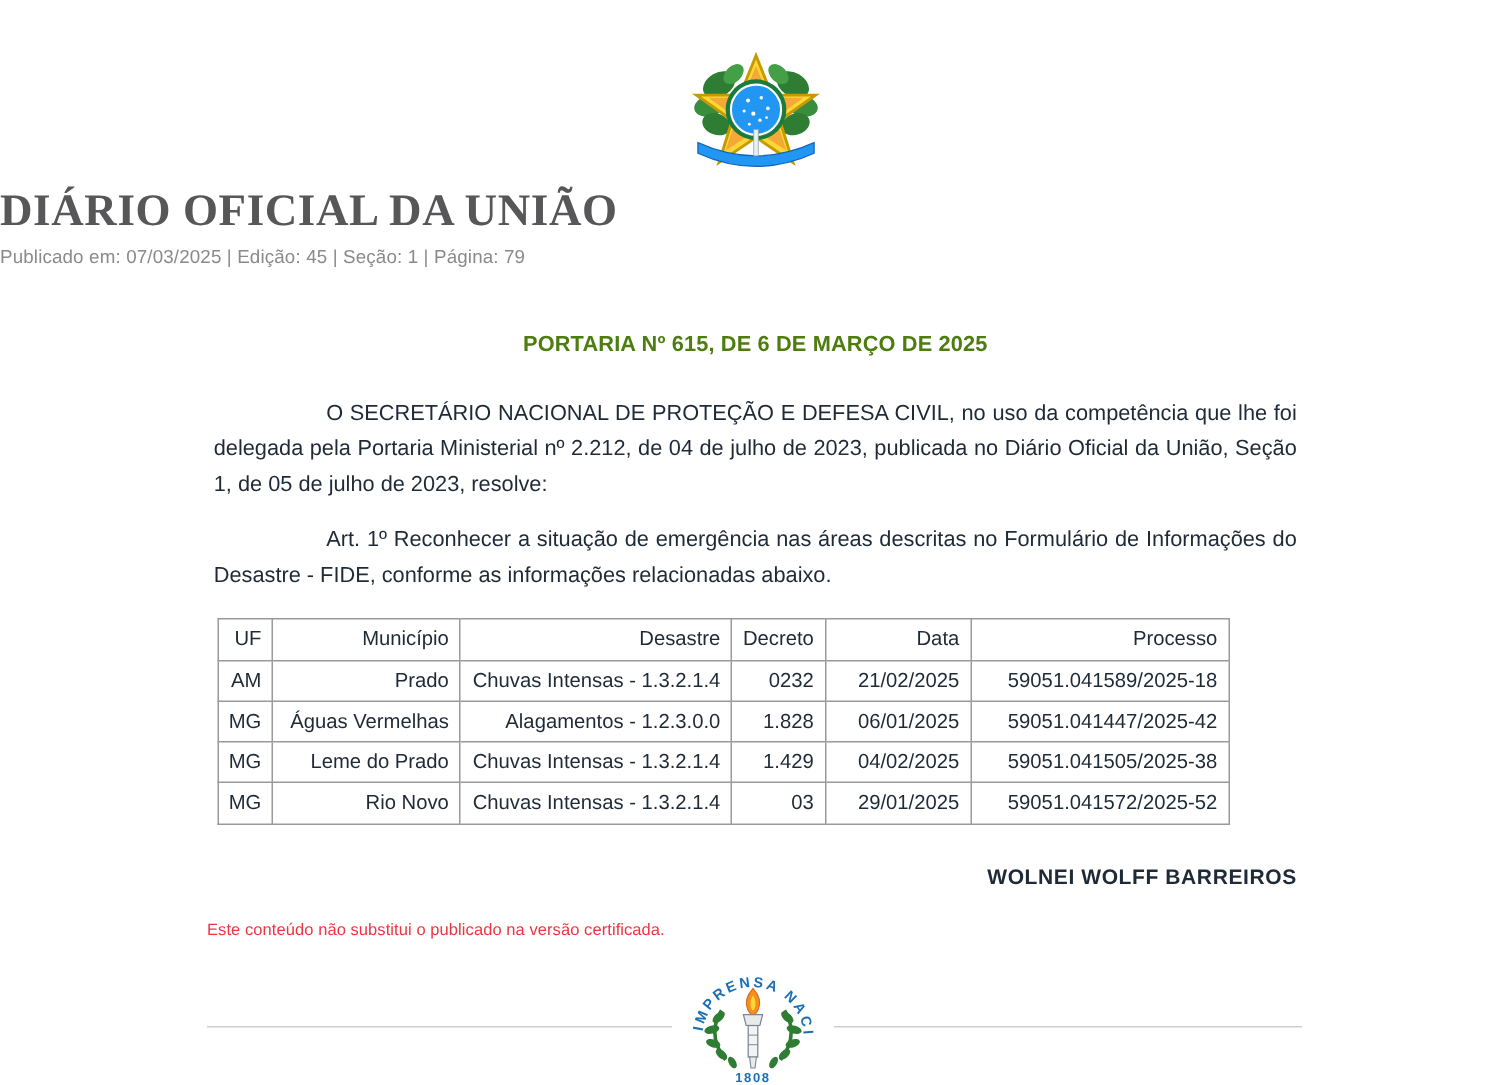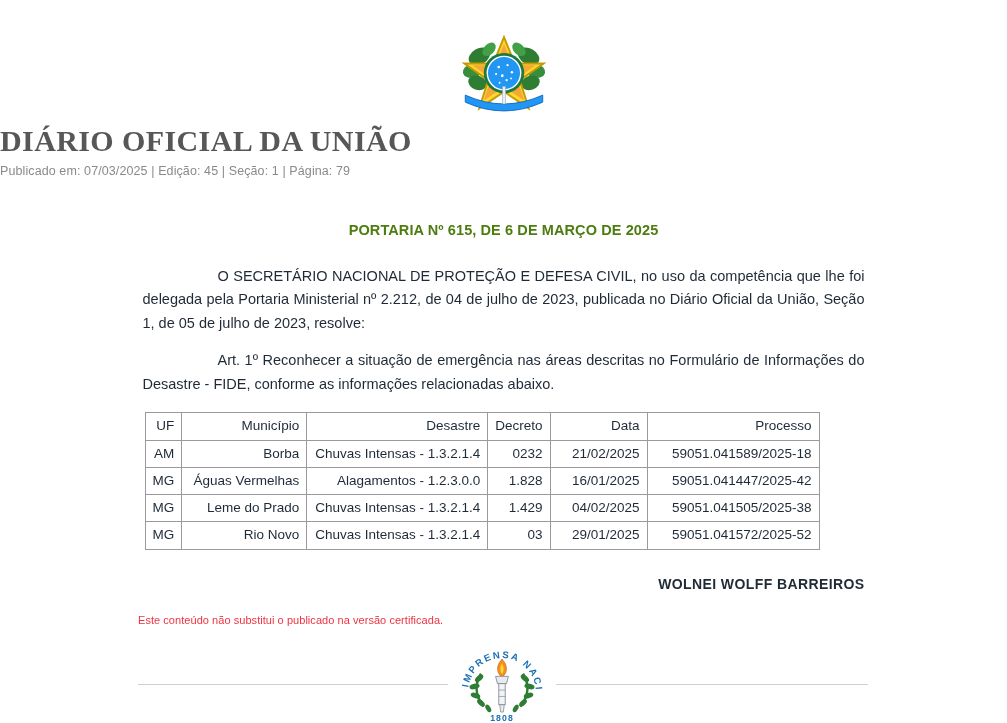--- a/index.html
+++ b/index.html
@@ -231,32 +231,32 @@
           <th>Município</th>
           <th>Desastre</th>
           <th>Decreto</th>
           <th>Data</th>
           <th>Processo</th>
         </tr>
       </thead>
       <tbody>
         <tr>
           <td>AM</td>
-          <td>Borba</td>
+          <td>Prado</td>
           <td>Chuvas Intensas - 1.3.2.1.4</td>
           <td>0232</td>
           <td>21/02/2025</td>
           <td>59051.041589/2025-18</td>
         </tr>
         <tr>
           <td>MG</td>
           <td>Águas Vermelhas</td>
           <td>Alagamentos - 1.2.3.0.0</td>
           <td>1.828</td>
-          <td>16/01/2025</td>
+          <td>06/01/2025</td>
           <td>59051.041447/2025-42</td>
         </tr>
         <tr>
           <td>MG</td>
           <td>Leme do Prado</td>
           <td>Chuvas Intensas - 1.3.2.1.4</td>
           <td>1.429</td>
           <td>04/02/2025</td>
           <td>59051.041505/2025-38</td>
         </tr>

